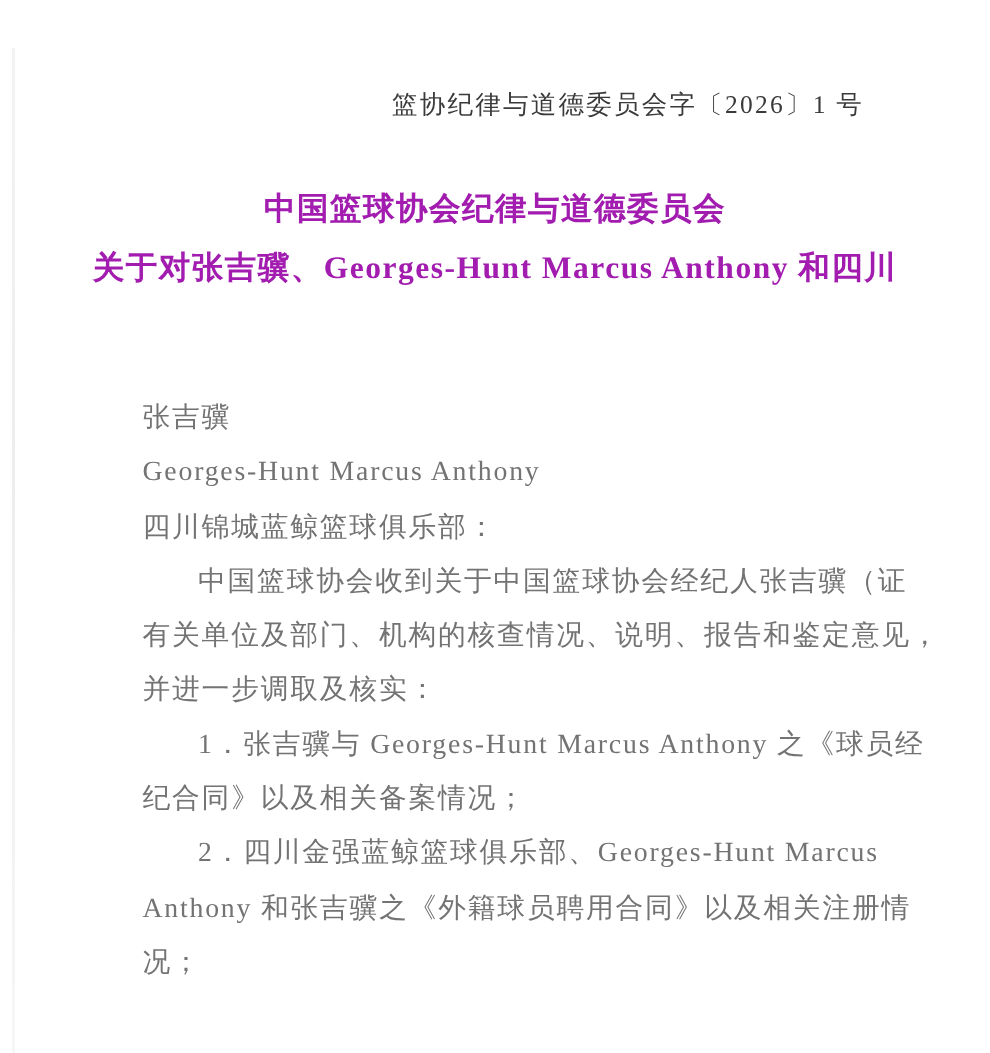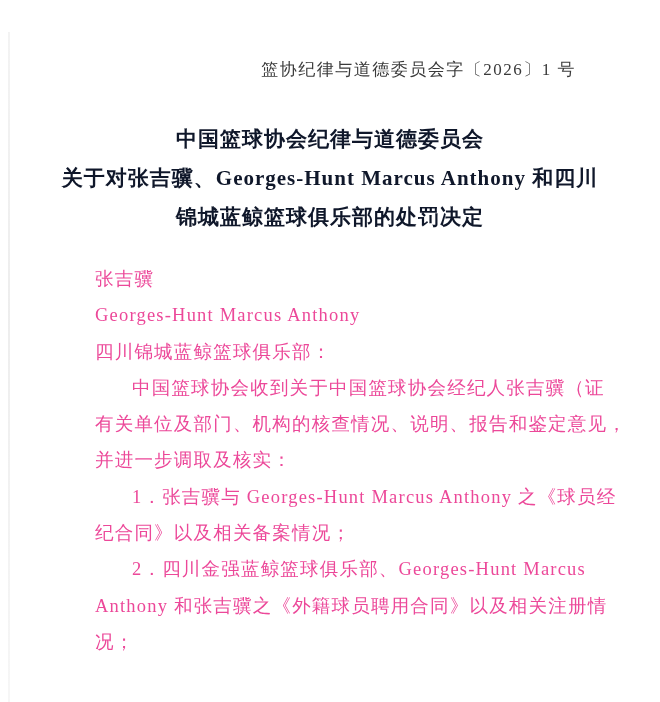--- a/index.html
+++ b/index.html
@@ -44,58 +44,57 @@
     color: #3a3a3a;
     white-space: nowrap;
   }
   .title-block {
     position: absolute;
     top: 88px;
     left: 0;
     right: 0;
     text-align: center;
     font-weight: bold;
-    color: #0f172a;
+    color: #a21caf;
   }
   .title-line {
     font-size: 21px;
     line-height: 39px;
     letter-spacing: 1px;
     white-space: nowrap;
   }
   .content-block {
     position: absolute;
     top: 229px;
     left: 95px;
     width: 478px;
     font-size: 18.5px;
     line-height: 36.3px;
     letter-spacing: 1.2px;
-    color: #ec4899;
+    color: #737373;
   }
   .text-line {
     white-space: nowrap;
   }
   .text-line.indent {
     text-indent: 2em;
   }
 </style>
 </head>
 <body>
 
 <div class="page">
 
   <div class="scan-edge-left"></div>
 
   <div class="ref-number">篮协纪律与道德委员会字〔2026〕1 号</div>
 
   <div class="title-block">
     <div class="title-line">中国篮球协会纪律与道德委员会</div>
     <div class="title-line">关于对张吉骥、Georges-Hunt Marcus Anthony 和四川</div>
-    <div class="title-line">锦城蓝鲸篮球俱乐部的处罚决定</div>
   </div>
 
   <div class="content-block">
 
     <div class="text-line">张吉骥</div>
     <div class="text-line">Georges-Hunt Marcus Anthony</div>
     <div class="text-line">四川锦城蓝鲸篮球俱乐部：</div>
 
     <div class="text-line indent">中国篮球协会收到关于中国篮球协会经纪人张吉骥（证</div>
     <div class="text-line">有关单位及部门、机构的核查情况、说明、报告和鉴定意见，</div>

